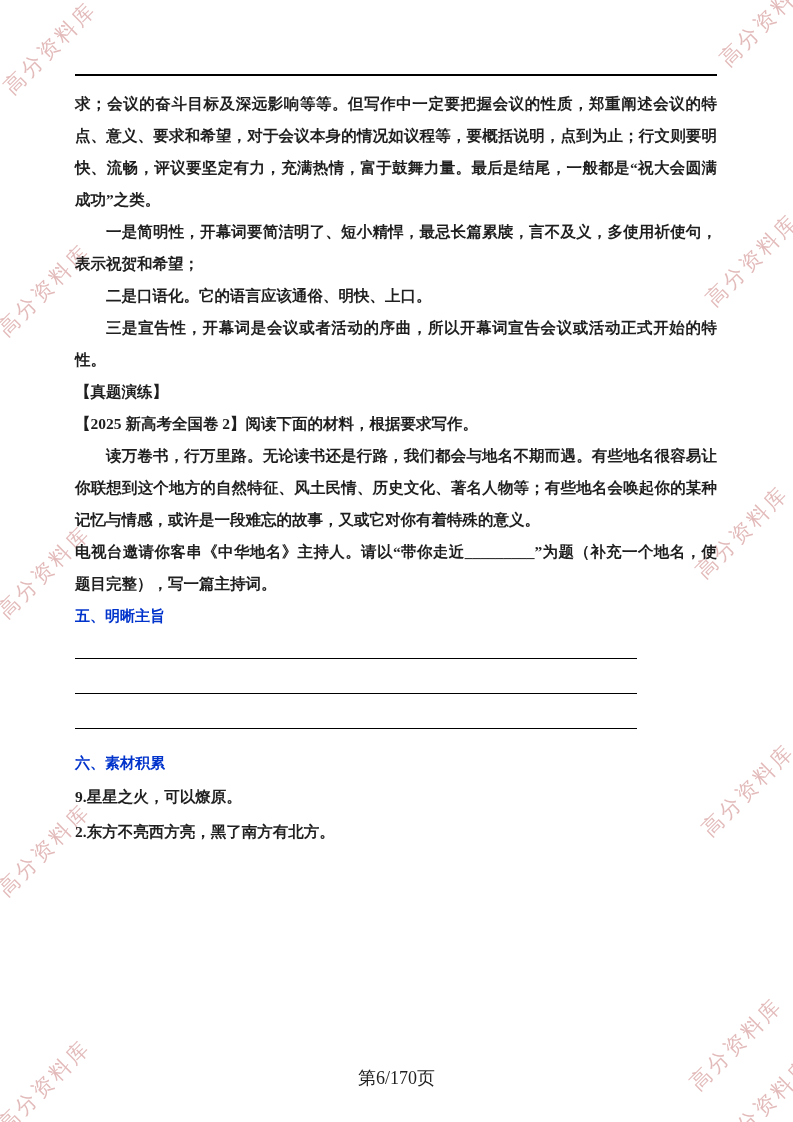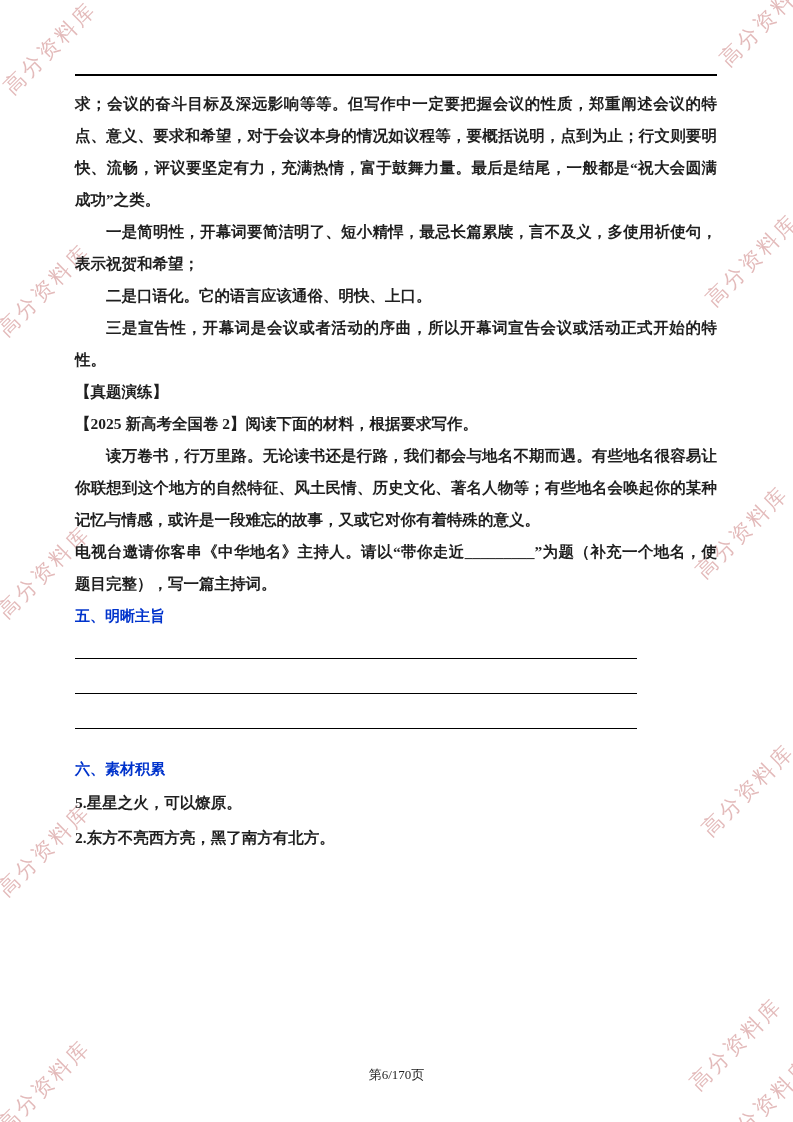--- a/index.html
+++ b/index.html
@@ -47,28 +47,28 @@
     line-height:32px;
     font-weight:bold;
   }
   .answer-lines { margin:0; }
   .answer-line {
     height:34px;
     width:562px;
     border-bottom:1.5px solid #000;
   }
   .answer-line:first-child { height:26px; }
-  p.h6 { margin-top:24px; }
+  p.h6 { margin-top:18px; }
   p.tail { line-height:35px; }
   .footer {
     position:absolute;
     left:0; top:1066px;
     width:100%;
     text-align:center;
-    font-size:13px;
+    font-size:18px;
     color:#1f1f1f;
   }
 </style>
 </head>
 <body>
 
 <div class="page">
 
   <div class="wm" style="left: 50px; top: 48px; color: rgb(200, 120, 120); opacity: 0.5;">高分资料库</div>
   <div class="wm" style="left: 766px; top: 20px; color: rgb(200, 120, 120); opacity: 0.5;">高分资料库</div>
@@ -97,18 +97,18 @@
     <p class="heading" style="color: rgb(0, 51, 204);">五、明晰主旨</p>
 
     <div class="answer-lines">
       <div class="answer-line"></div>
       <div class="answer-line"></div>
       <div class="answer-line"></div>
     </div>
 
     <p class="heading h6" style="color: rgb(0, 51, 204);">六、素材积累</p>
 
-    <p class="body tail">5.星星之火，可以燎原。</p>
+    <p class="body tail">9.星星之火，可以燎原。</p>
     <p class="body tail">2.东方不亮西方亮，黑了南方有北方。</p>
   </div>
 
   <div class="footer">第6/170页</div>
 </div>
 
 </body></html>

